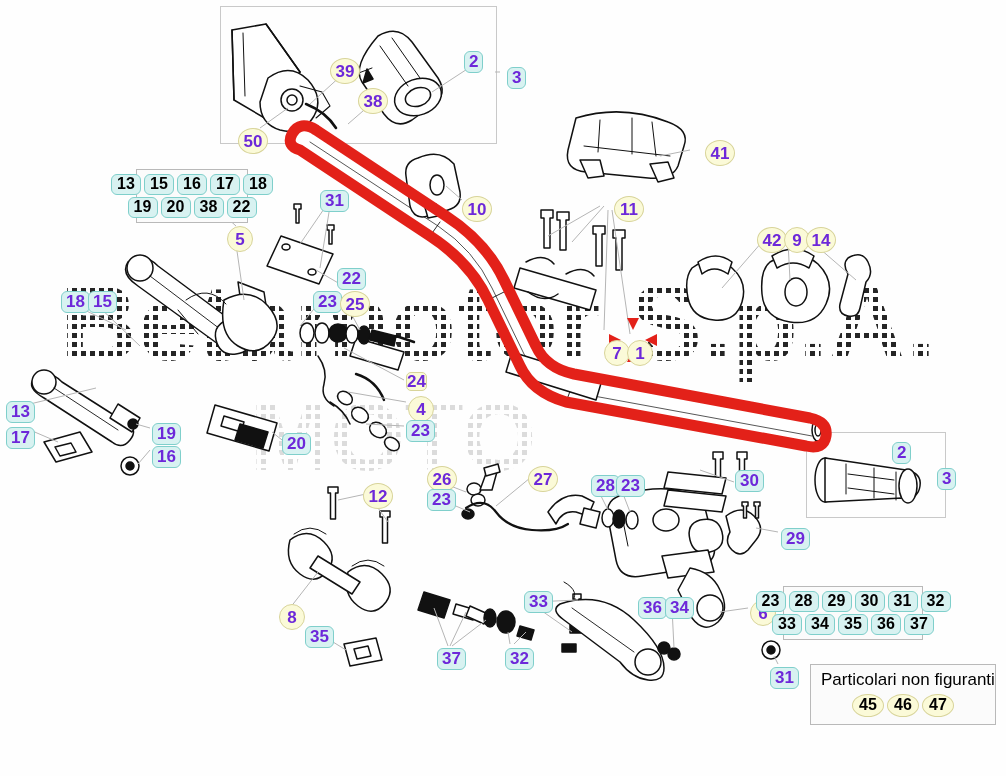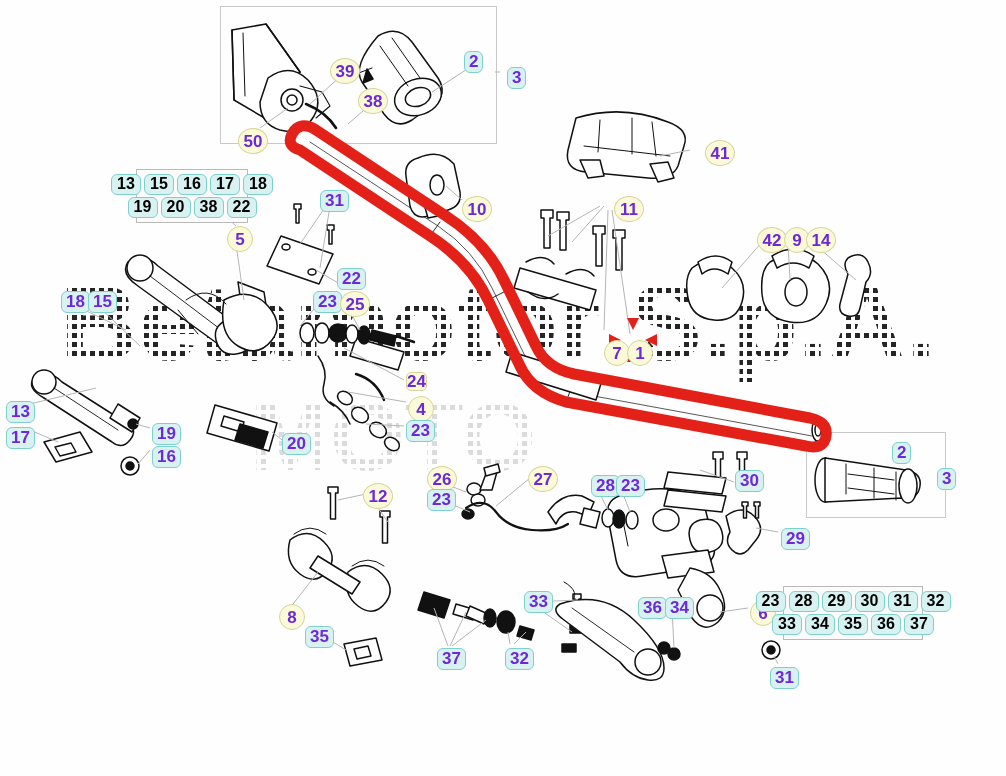--- a/index.html
+++ b/index.html
@@ -486,15 +486,23 @@
         <div class="numrow">
           <span class="chip">33</span>
           <span class="chip">34</span>
           <span class="chip">35</span>
           <span class="chip">36</span>
           <span class="chip">37</span>
         </div>
       </div>
     </div>
 
+  <div id="pnf" style="left: 810px; top: 664px; width: 186px;">
+    <div class="ttl">Particolari non figuranti</div>
+    <div class="row" id="pnf-row">
+        <span class="chip ye">45</span>
+        <span class="chip ye">46</span>
+        <span class="chip ye">47</span>
+      </div>
+  </div>
 
 
 </div>
 
 </body></html>

